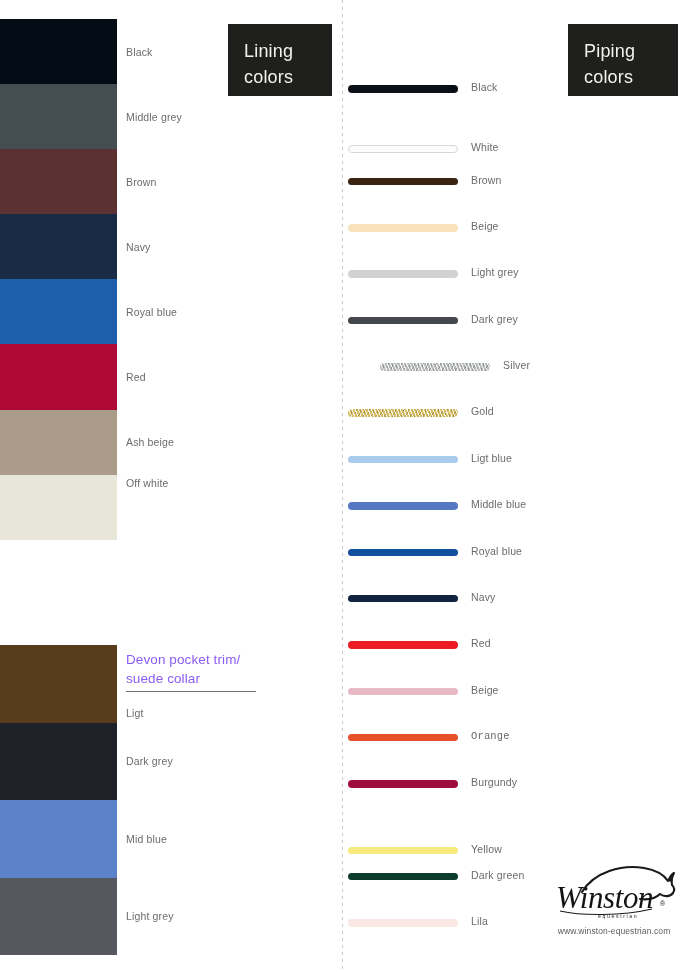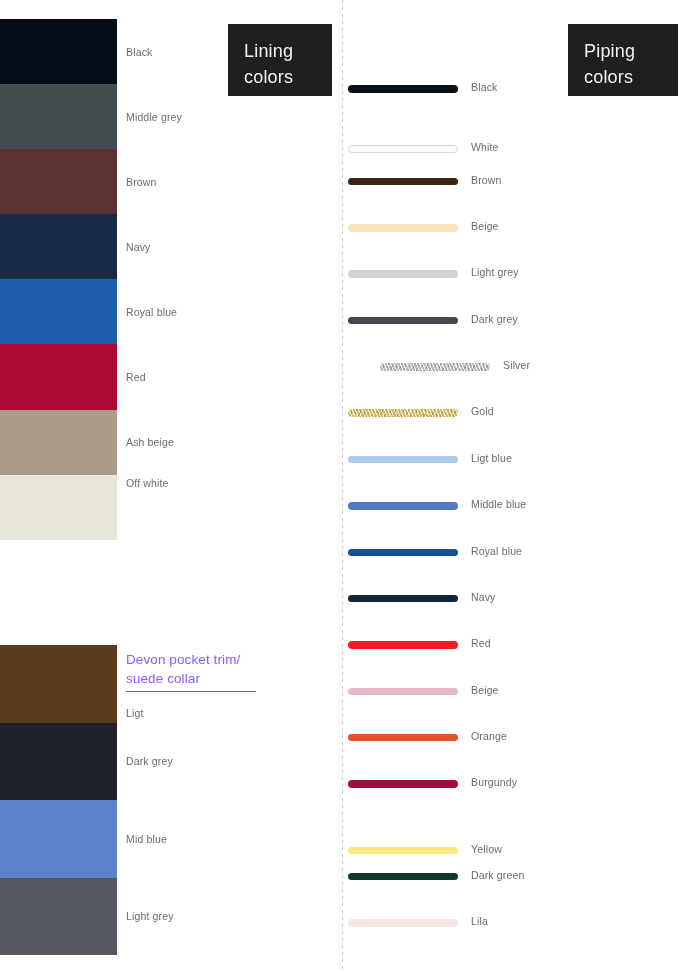--- a/index.html
+++ b/index.html
@@ -265,21 +265,21 @@
         <div class="piping-name">Navy</div>
       </div>
       <div class="piping-row" style="top: 639.2px;">
         <div class="piping-bar" style="background-color: rgb(237, 27, 36);"></div>
         <div class="piping-name">Red</div>
       </div>
       <div class="piping-row" style="top: 685.55px;">
         <div class="piping-bar" style="background-color: rgb(232, 185, 196);"></div>
         <div class="piping-name">Beige</div>
       </div>
-      <div class="piping-row" style="top: 731.9px;">
+      <div class="piping-row" style="top: 731.9px; font-family: Liberation Mono, monospace;">
         <div class="piping-bar" style="background-color: rgb(232, 80, 44);"></div>
         <div class="piping-name">Orange</div>
       </div>
       <div class="piping-row" style="top: 778.25px;">
         <div class="piping-bar" style="background-color: rgb(156, 12, 60);"></div>
         <div class="piping-name">Burgundy</div>
       </div>
       <div class="piping-row" style="top: 824.6px; margin-top: 20px;">
         <div class="piping-bar" style="background-color: rgb(247, 234, 124);"></div>
         <div class="piping-name">Yellow</div>
@@ -287,14 +287,35 @@
       <div class="piping-row" style="top: 870.95px;">
         <div class="piping-bar" style="background-color: rgb(12, 61, 44);"></div>
         <div class="piping-name">Dark green</div>
       </div>
       <div class="piping-row" style="top: 917.3px;">
         <div class="piping-bar" style="background-color: rgb(250, 230, 227);"></div>
         <div class="piping-name">Lila</div>
       </div>
     </div>
 
+  <div id="logo-block">
+    <div id="logo-mark">
+      <svg width="132" height="58" viewBox="0 0 132 58" xmlns="http://www.w3.org/2000/svg">
+
+        <path d="M34 30 C46 10, 74 2, 96 6 C108 8, 116 13, 120 19
+                 C122 15, 124 12, 126 11 C124 15, 123 19, 124 23
+                 C126 25, 127 28, 125 31 C122 35, 116 35, 112 32
+                 C108 36, 100 38, 92 37" fill="none" stroke="#1a1a1a" stroke-width="2.1" stroke-linecap="round" stroke-linejoin="round"></path>
+
+        <path d="M120 19 C121 16, 123 13, 126 11 C125 15, 124 17, 124 20 Z" fill="#1a1a1a"></path>
+
+        <text x="8" y="46" font-family="'Liberation Serif', serif" font-size="31" font-style="italic" fill="#151515" letter-spacing="-0.4">Winston</text>
+        <text x="112" y="44" font-family="'Liberation Sans', sans-serif" font-size="7" fill="#151515">®</text>
+
+        <path d="M12 49 C34 54, 74 54, 104 47" fill="none" stroke="#1a1a1a" stroke-width="1.1"></path>
+
+        <text x="50" y="56" font-family="'Liberation Sans', sans-serif" font-size="5.2" fill="#2a2a2a" letter-spacing="1.6">equestrian</text>
+      </svg>
+    </div>
+    <div id="logo-url">www.winston-equestrian.com</div>
+  </div>
 
 </div>
 
 </body></html>

